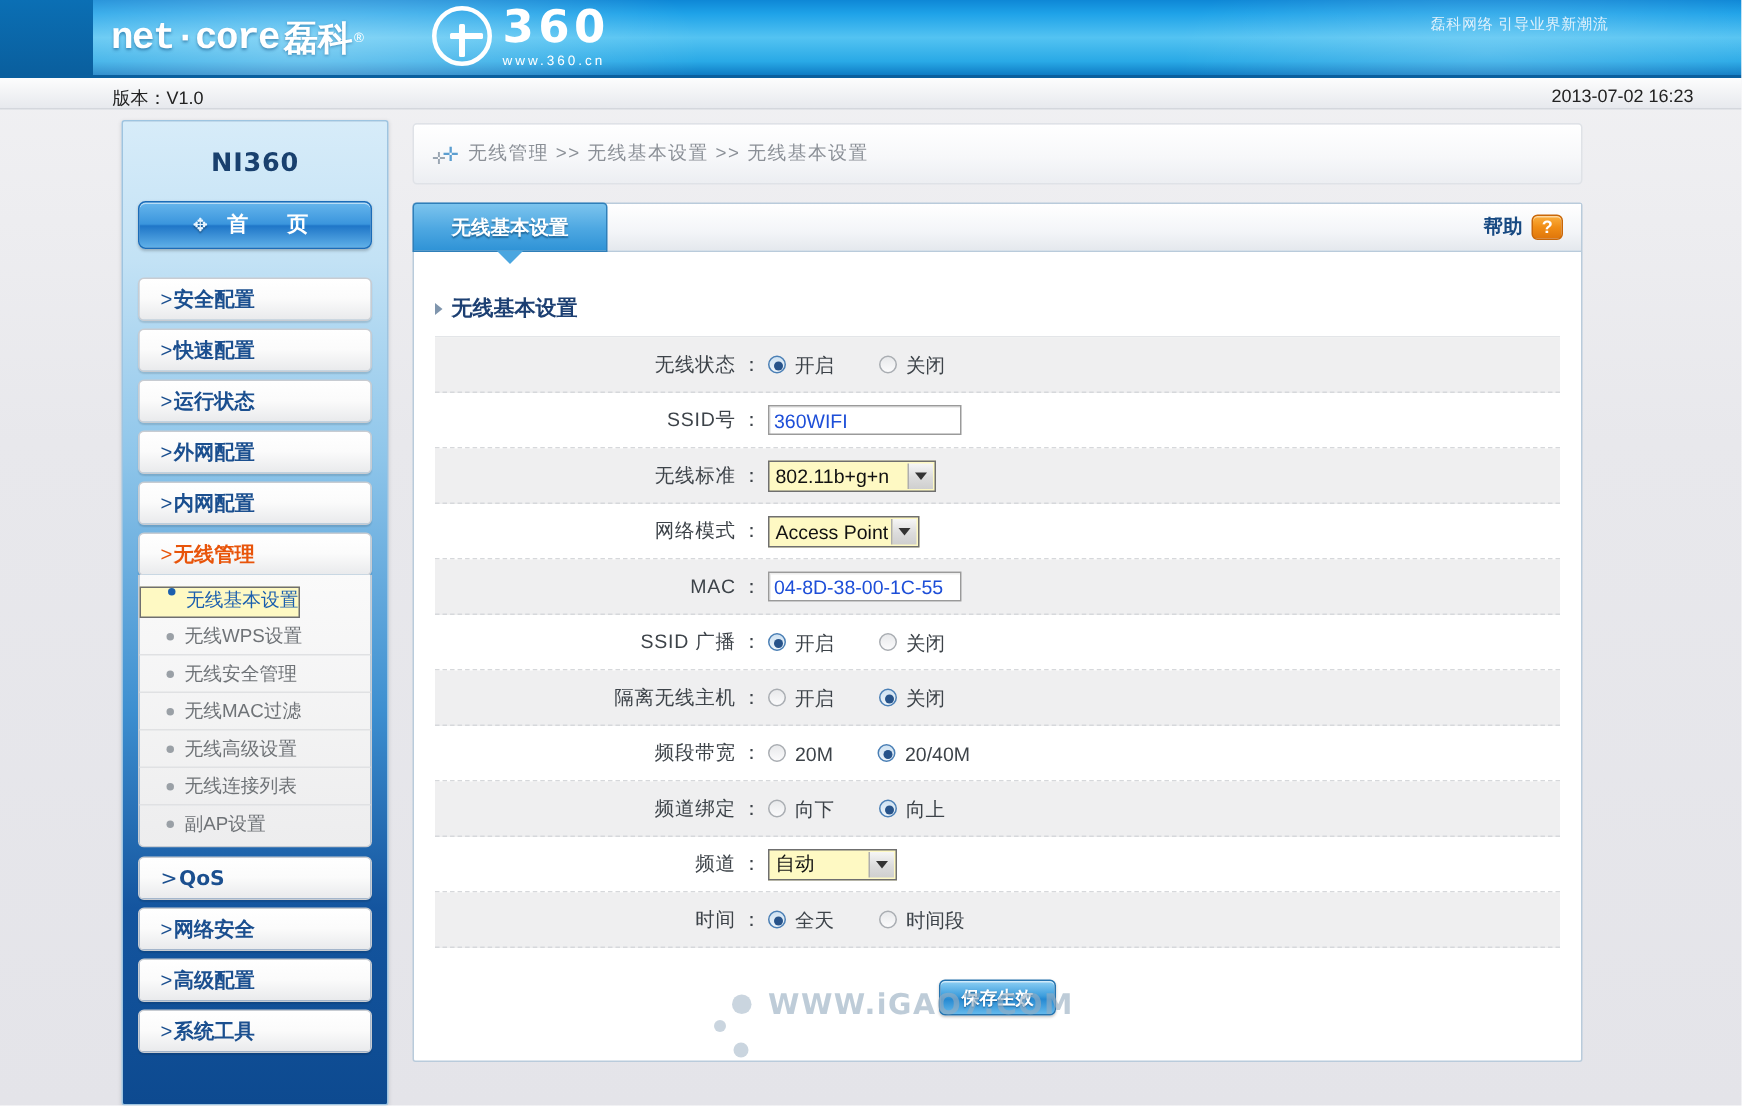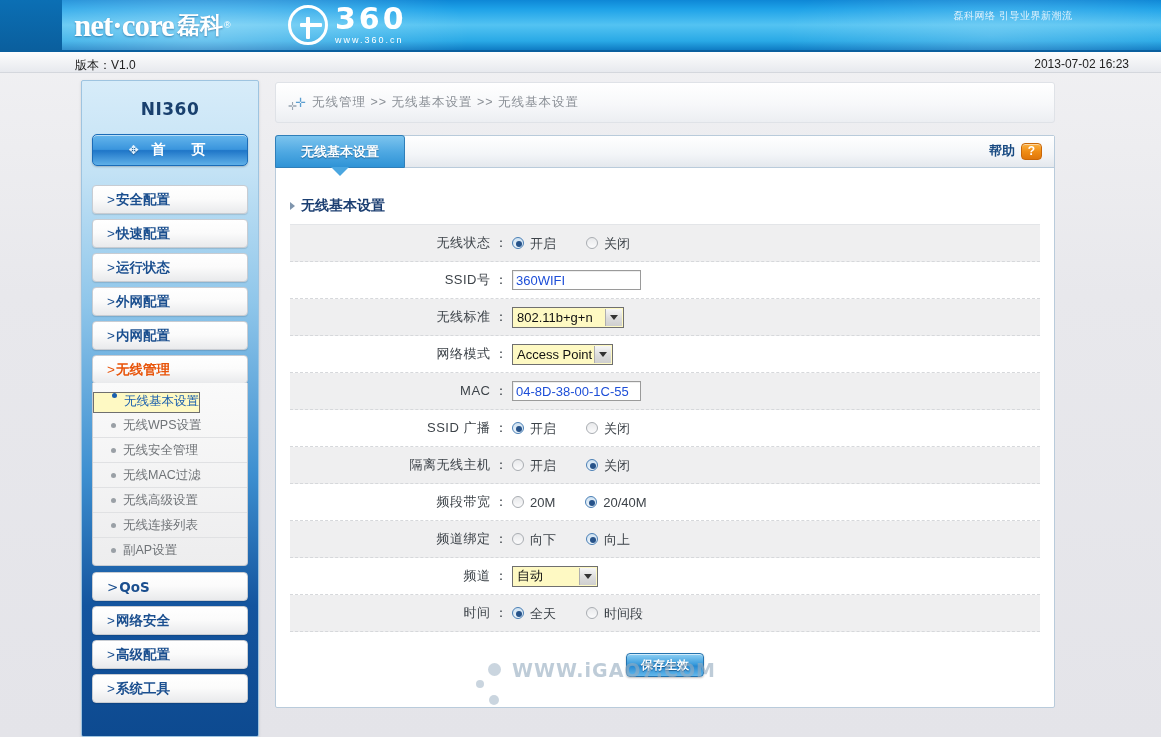--- a/index.html
+++ b/index.html
@@ -30,32 +30,32 @@
   }
   .header-edge-l {
     position:absolute; left:0; top:0; width:62px; height:50px;
     background: linear-gradient(180deg,#0b6fb4,#0a5f9e);
   }
   .brand {
     position:absolute; left:74px; top:5px; height:40px;
     display:flex; align-items:center; z-index:3;
   }
   .brand-net {
-    font-family:Liberation Serif, serif;
-    font-weight:bold; font-size:31px; color:#ffffff;
+    font-family:Liberation Mono, monospace;
+    font-weight:bold; font-size:25px; color:#ffffff;
     letter-spacing:-1px; line-height:1;
     text-shadow:0 1px 2px rgba(0,60,110,.45);
   }
   .brand-cn {
     font-size:23px; font-weight:bold; color:#ffffff; margin-left:3px;
     line-height:1; text-shadow:0 1px 2px rgba(0,60,110,.45);
   }
   .brand-reg { font-size:9px; color:#ffffff; vertical-align:top; margin-left:1px; }
   .logo360 {
-    position:absolute; left:288px; top:4px; display:flex; align-items:flex-end; z-index:3;
+    position:absolute; left:288px; top:4px; display:flex; align-items:flex-start; z-index:3;
   }
   .logo360-circle {
     width:40px; height:40px; border-radius:50%;
     border:3px solid #ffffff; position:relative; flex:0 0 auto;
   }
   .logo360-circle:before {
     content:""; position:absolute; left:50%; top:9px; width:4px; height:22px;
     background:#fff; transform:translateX(-50%); border-radius:1px;
   }
   .logo360-circle:after {

